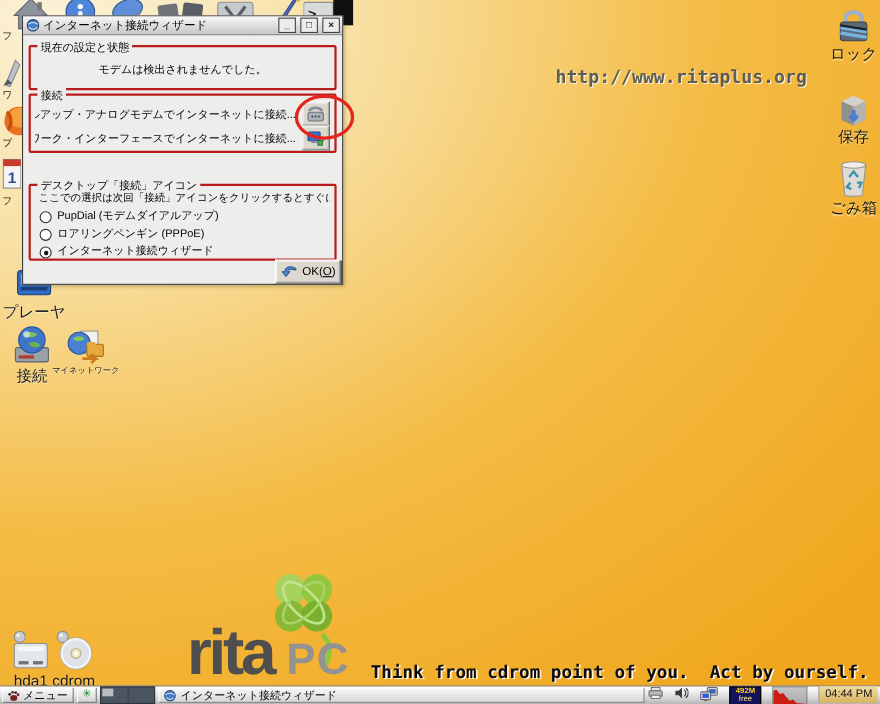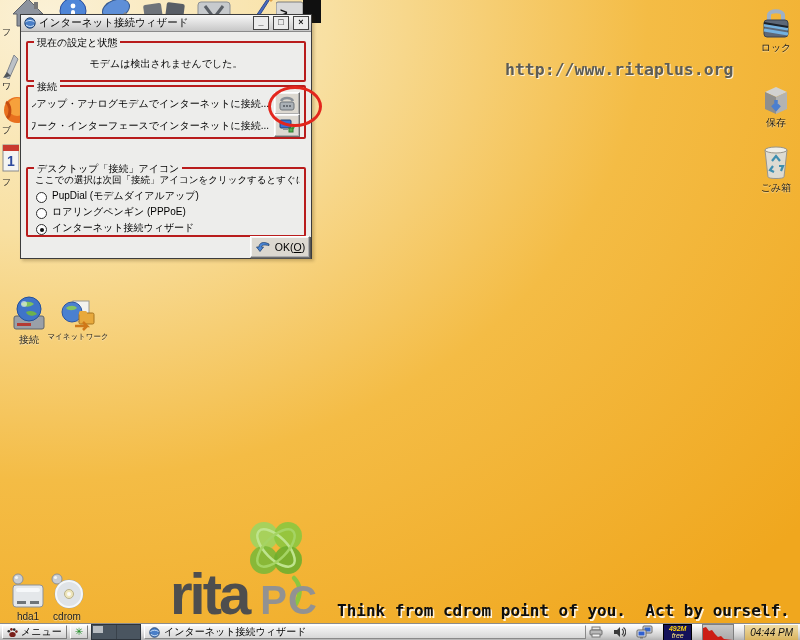--- a/index.html
+++ b/index.html
@@ -3,21 +3,21 @@
 <meta charset="utf-8">
 <style>
   html,body{margin:0;padding:0;}
   body{font-family:"Liberation Sans","DejaVu Sans",sans-serif;}
   #screen{position:relative;width:800px;height:640px;overflow:hidden;
     background:radial-gradient(ellipse 1000px 780px at 6% 2%, #FBF1D6 0%, #F8E0A2 28%, #F4BC45 60%, #F0A71E 100%);}
   .abs{position:absolute;}
 
   
   .dico{position:absolute;display:flex;flex-direction:column;align-items:center;z-index:1;}
-  .dico .lbl{font-size:10px;color:#1b1b1b;margin-top:1px;white-space:nowrap;text-shadow:0 1px 1px rgba(255,255,255,.55);}
+  .dico .lbl{font-size:14px;color:#1b1b1b;margin-top:1px;white-space:nowrap;text-shadow:0 1px 1px rgba(255,255,255,.55);}
   .dico .lbl.small{font-size:7.5px;}
   .frag{position:absolute;z-index:1;font-size:9px;color:#222;}
 
   
   .dialog{position:absolute;left:20px;top:14px;width:290px;height:243px;background:#EDEDEB;
     border:1px solid #3c3c3c;box-shadow:2px 2px 3px rgba(60,40,0,.25);z-index:10;font-size:10px;color:#000;}
   .titlebar{height:16px;display:flex;align-items:center;gap:3px;padding:0 2px 0 3px;
     background:linear-gradient(180deg,#F7F7F7,#c7c7c7);border-bottom:1px solid #8a8a8a;}
   .ttext{flex:1;font-size:10.5px;white-space:nowrap;overflow:hidden;}
   .wbtn{width:14px;height:12px;background:#ececec;border:1px solid #444;font-size:9px;line-height:10px;
@@ -56,21 +56,21 @@
     gap:3px;padding:8px 2px;box-sizing:border-box;border-top:1px solid #8c8c8c;
     background:linear-gradient(180deg,#ffffff 0%,#ececec 35%,#cfcfcf 75%,#b5b5b5 100%);margin-top:31px;}
   .tbtn{height:14px;display:flex;align-items:center;gap:3px;padding:0 4px;font-size:10px;color:#000;
     background:linear-gradient(180deg,#fafafa,#d2d2d2);border:1px solid;border-color:#fff #7d7d7d #7d7d7d #fff;box-sizing:border-box;}
   .pager{width:48px;height:14px;background:#4a5560;border:1px solid #2d343c;display:flex;}
   .pcell{flex:1;position:relative;}
   .pcell + .pcell{border-left:1px solid #39424b;}
   .pmark{position:absolute;left:1px;top:1px;width:10px;height:7px;background:#b9bec3;}
   .taskwin{flex:1;max-width:498px;height:14px;display:flex;align-items:center;gap:4px;padding:0 4px;font-size:10px;
     background:linear-gradient(180deg,#f6f6f6,#d8d8d8);border:1px solid;border-color:#fff #8a8a8a #8a8a8a #fff;box-sizing:border-box;}
-  .tray{margin-left:auto;display:flex;align-items:center;gap:10px;font-style:italic;}
+  .tray{margin-left:auto;display:flex;gap:10px;}
   .mem{width:27px;height:15px;background:#14125a;border:1px solid #000;display:flex;flex-direction:column;
     align-items:center;justify-content:center;font-size:7px;line-height:7px;font-weight:bold;color:#ffd40a;}
   .mem .free{color:#ffe97d;font-weight:normal;}
   .cpu{width:30px;height:15px;border:1px solid #7e7e7e;background:linear-gradient(180deg,#c6c6c6,#a9a9a9);}
   .clock{height:15px;padding:0 5px;display:flex;align-items:center;font-size:10px;color:#111;
     background:linear-gradient(180deg,#efdca6,#d9b45f);border-left:1px solid #9a9a9a;}
   .ast-glyph{color:#1f8c25;font-size:10px;line-height:10px;}
 </style>
 </head>
 <body>
@@ -120,20 +120,29 @@
       <path d="M4 6 C9 9 9 19 5 22" stroke="#c44d10" stroke-width="3" fill="none"></path>
     </svg>
   <span class="frag" style="left:2px;top:124px">ブ</span>
   <svg class="abs" style="left:2px;top:142px;z-index:1" width="17" height="30" viewBox="0 0 17 30">
       <rect x="1" y="3" width="16" height="26" fill="#f4f4f2" stroke="#8a8a8a"></rect>
       <rect x="1" y="3" width="16" height="6" fill="#c93a2e"></rect>
       <text x="5" y="24" font-size="14" font-weight="bold" fill="#2e4a9e">1</text>
     </svg>
   <span class="frag" style="left:2px;top:176px">フ</span>
 
+  <div class="dico" style="left:4px;top:236px;width:54px">
+    <svg width="34" height="38" viewBox="0 0 34 38">
+        <rect x="7" y="0" width="20" height="9" rx="2" fill="#1e3f86"></rect>
+        <rect x="2" y="10" width="30" height="22" rx="3" fill="#2f6bc4" stroke="#1c3f7e"></rect>
+        <rect x="5" y="13" width="24" height="10" fill="#7fb2e8"></rect>
+        <rect x="5" y="25" width="24" height="3" fill="#1c3f7e"></rect>
+      </svg>
+    <span class="lbl">プレーヤ</span>
+  </div>
 
   <div class="dico" style="left:6px;top:296px;width:46px">
     <svg width="36" height="36" viewBox="0 0 36 36">
         <rect x="3" y="20" width="30" height="13" rx="2" fill="#9aa0a8" stroke="#5f646b"></rect>
         <rect x="6" y="27" width="14" height="3" fill="#b43a34"></rect>
         <circle cx="18" cy="13" r="12" fill="#3f74c8" stroke="#24509a"></circle>
         <path d="M10 8 C13 5 20 5 23 8 C20 11 13 12 10 8 Z" fill="#7ec25e"></path>
         <path d="M15 16 C19 14 24 15 26 18 C22 21 16 20 15 16 Z" fill="#6cb14e"></path>
         <circle cx="13" cy="8" r="3" fill="rgba(255,255,255,.55)"></circle>
       </svg>

